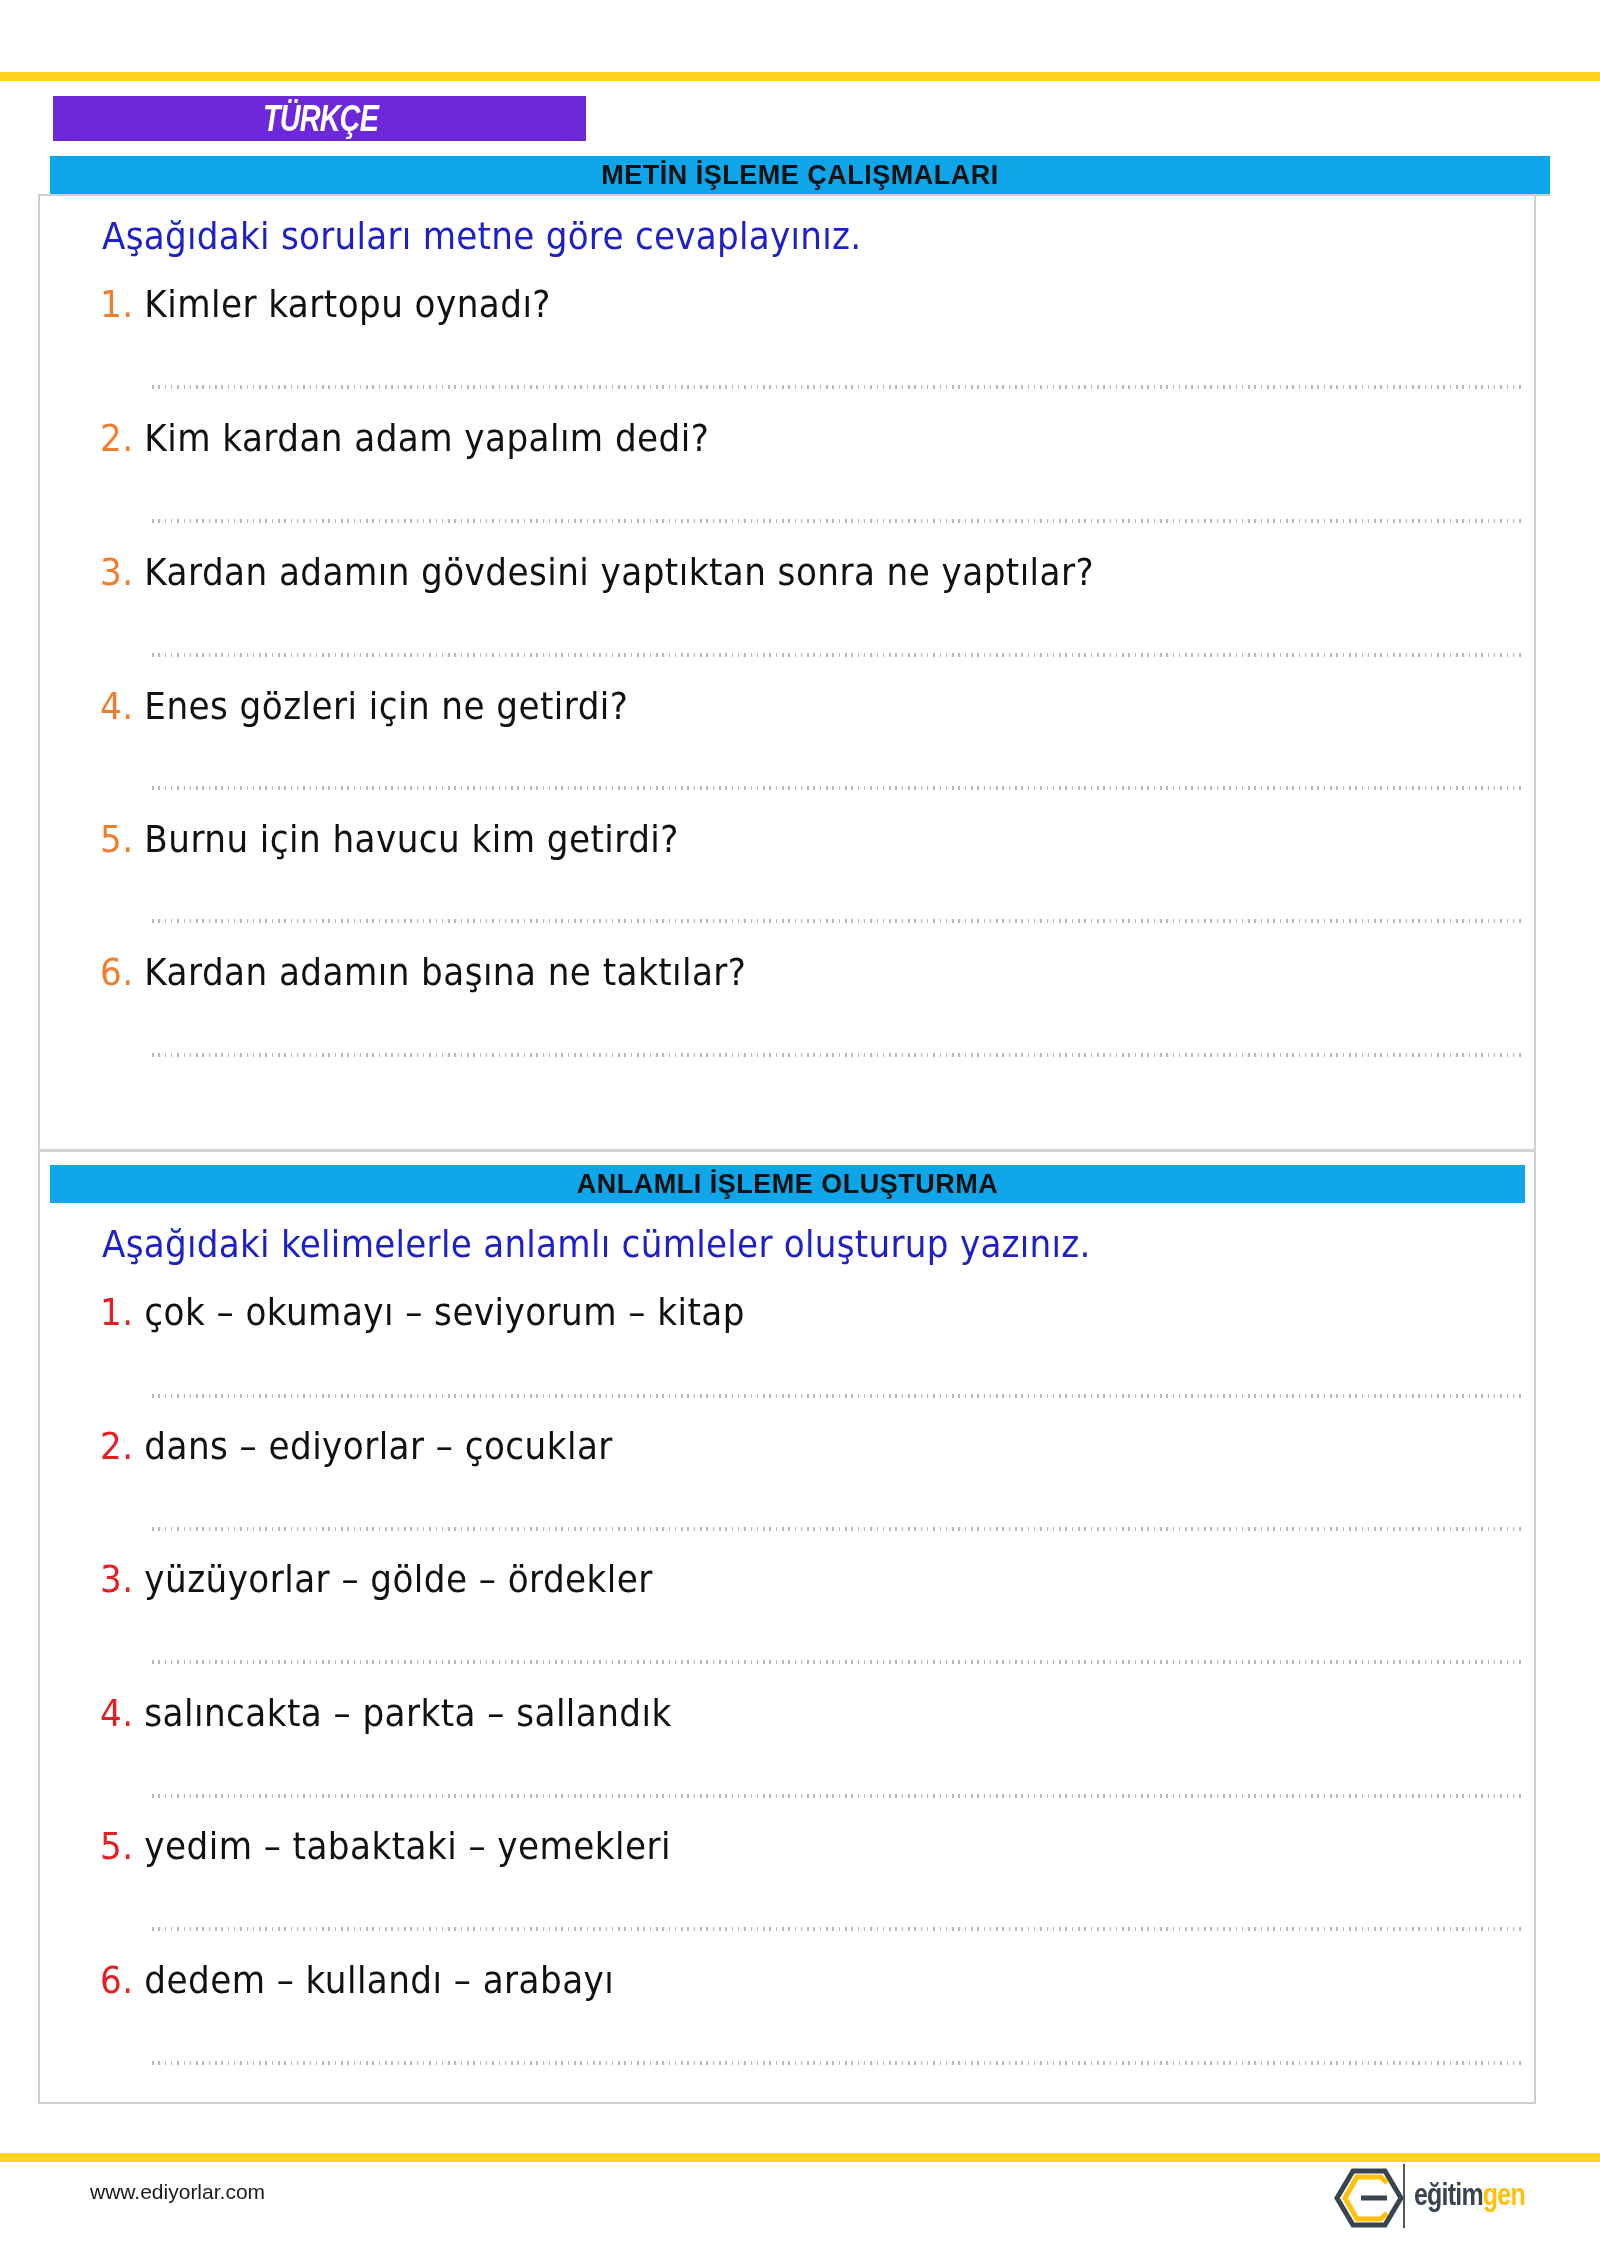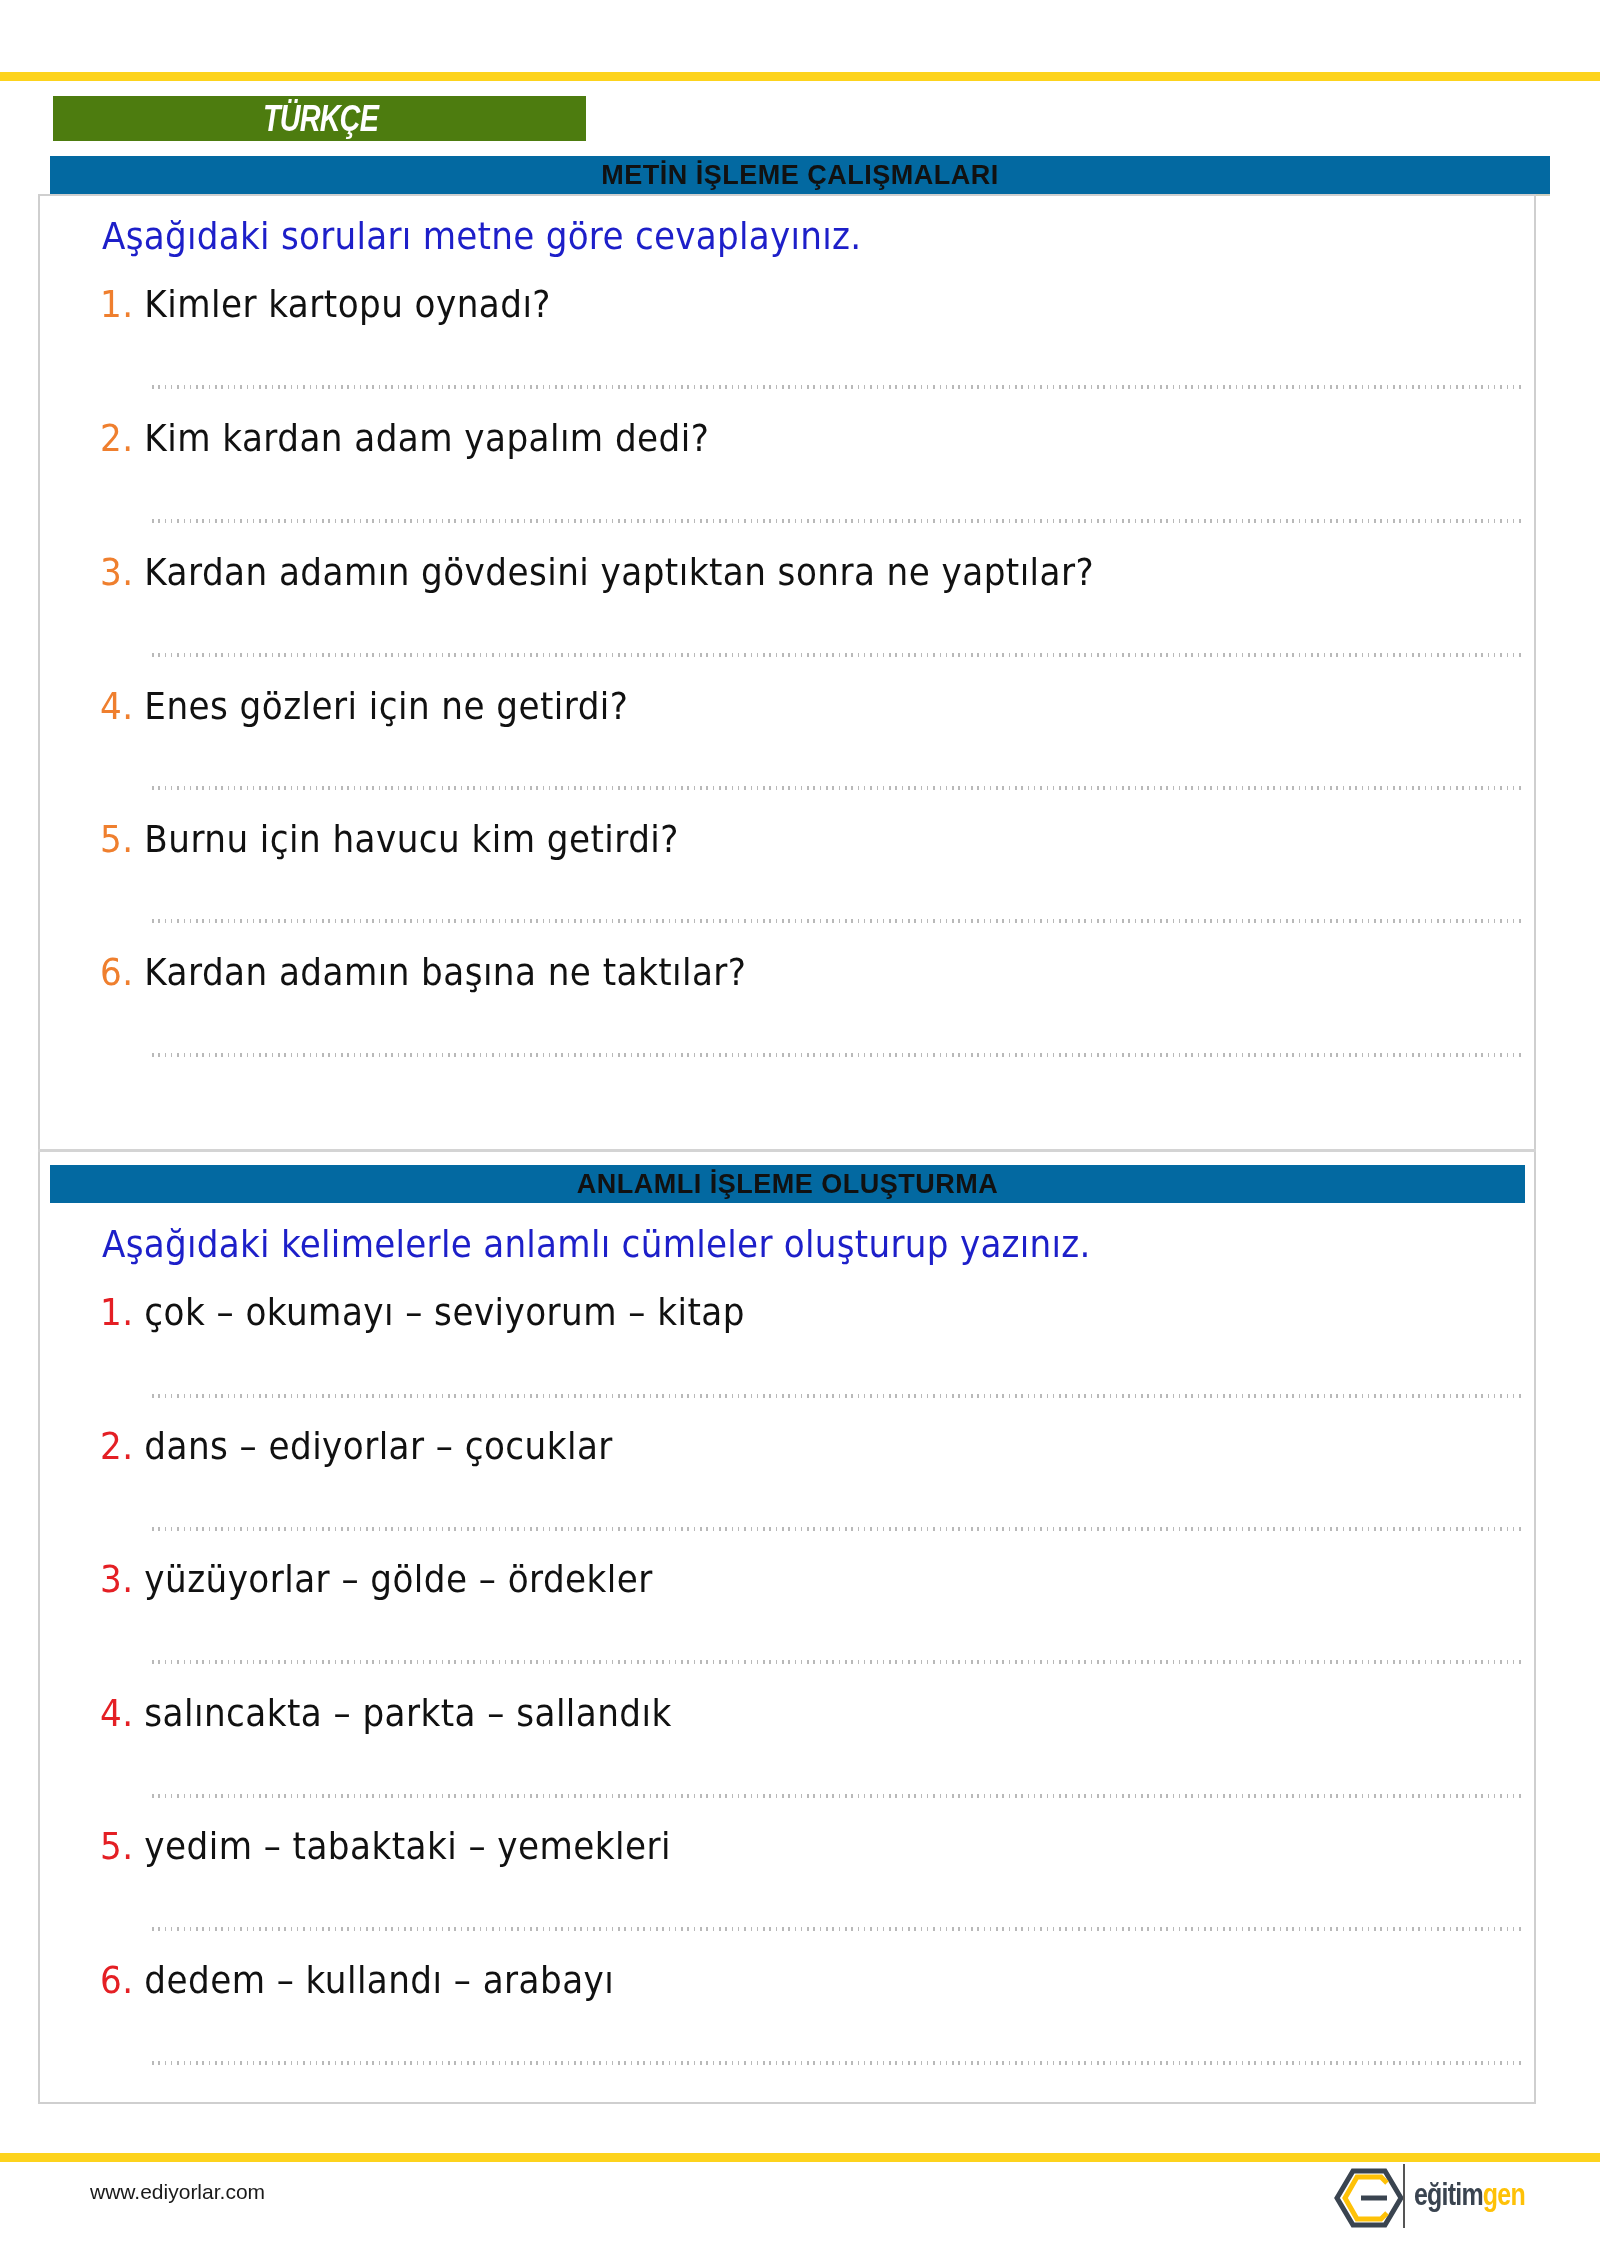--- a/index.html
+++ b/index.html
@@ -1,27 +1,27 @@
 <!DOCTYPE html>
 <html><head>
 <meta charset="utf-8">
 <style>
   html, body { margin: 0; padding: 0; background: #ffffff; }
   body { width: 1600px; height: 2263px; position: relative; overflow: hidden;
          font-family: "DejaVu Sans", sans-serif; }
   .band { position: absolute; left: 0; width: 1600px; height: 9px; background: #fdd31d; }
   .subject-bar { position: absolute; left: 53px; top: 96px; width: 533px; height: 45px;
-         background: #4d7c0f; }
+         background: #6d28d9; }
   .subject-bar span { position: absolute; left: 210px; top: 2px; color: #fff;
          font-family: "Liberation Sans", sans-serif; font-weight: bold; font-style: italic;
          font-size: 36px; letter-spacing: -1px; transform: scaleX(0.8); transform-origin: left; }
   .frame { position: absolute; left: 38px; top: 194px; width: 1498px; height: 1910px;
          border: 2px solid #cfcfcf; box-sizing: border-box; background: #fff; }
   .divider { position: absolute; left: 38px; top: 1149px; width: 1498px; height: 3px; background: #d4d4d4; }
-  .section-header { position: absolute; background: #0369a1; height: 38px;
+  .section-header { position: absolute; background: #0ea5e9; height: 38px;
          display: flex; align-items: center; justify-content: center;
          font-family: "Liberation Sans", sans-serif; font-weight: bold; font-size: 27px;
          color: #111; letter-spacing: 0.5px; }
   #h1 { left: 50px; top: 156px; width: 1500px; border-bottom: 2px solid #cfcfbf; }
   #h2 { left: 50px; top: 1165px; width: 1475px; }
   .instruction { position: absolute; left: 102px; font-size: 38px; color: #1d1fc9;
          font-family: "DejaVu Sans", sans-serif; font-weight: normal; letter-spacing: 0.3px;
          transform: scaleX(0.9); transform-origin: left; white-space: nowrap; }
   .item { position: absolute; left: 100px; font-size: 38px; color: #111; white-space: nowrap;
          transform: scaleX(0.9); transform-origin: left; letter-spacing: 0.5px; }

